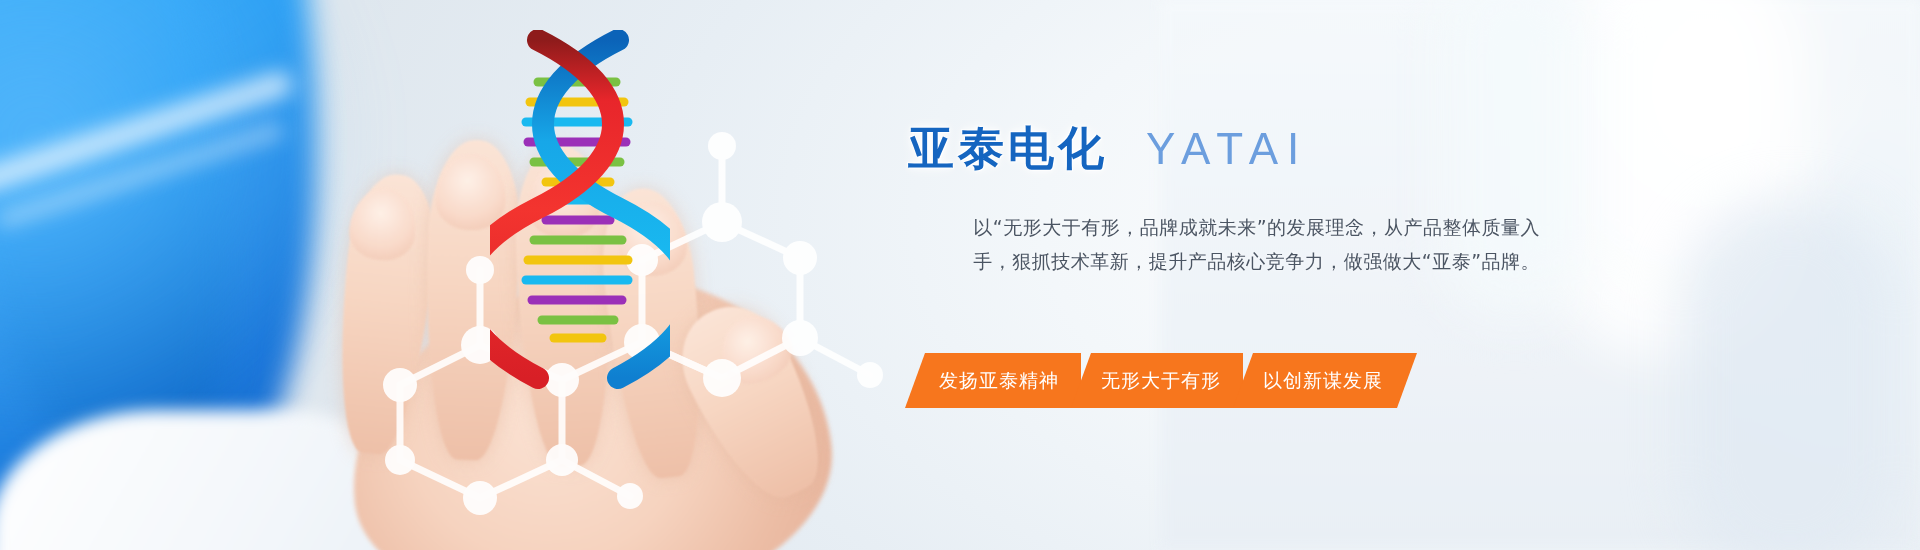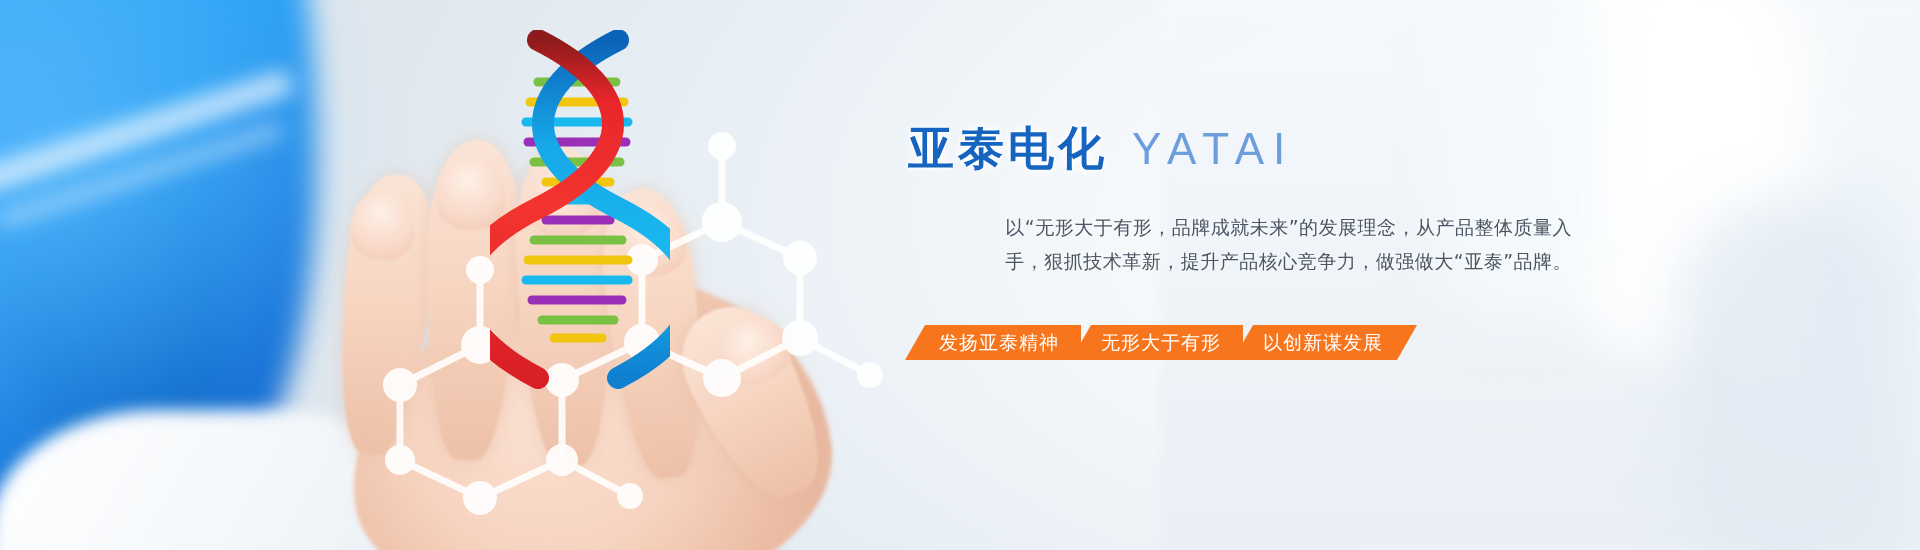--- a/index.html
+++ b/index.html
@@ -107,41 +107,41 @@
 
   
   .content{position:absolute;left:908px;top:118px;width:640px;text-align:right;}
   .title-row{display:flex;align-items:baseline;white-space:nowrap;}
   .title-cn{
     font-size:46px;font-weight:bold;color:#1565c0;letter-spacing:4px;
     text-shadow:0 0 7px #ffffff,0 0 14px #ffffff,1px 1px 0 #ffffff,-1px -1px 0 #ffffff;
     font-family:"DejaVu Sans","Liberation Sans",sans-serif;
   }
   .title-en{
-    font-size:44px;color:#6c9ede;letter-spacing:9px;margin-left:24px;font-weight:400;
+    font-size:44px;color:#6c9ede;letter-spacing:9px;margin-left:38px;font-weight:400;
     font-family:"Liberation Sans",sans-serif;
   }
   .desc{
     margin-top:30px;width:632px;
     font-size:19px;line-height:34px;color:#4b5563;letter-spacing:.5px;
     font-family:"DejaVu Sans","Liberation Sans",sans-serif;
     text-shadow:0 0 5px rgba(255,255,255,.95);
-    margin-left:32px;
   }
   .desc p{margin:0;}
 
   
   .slogans{
     position:absolute;left:905px;top:325px;height:47px;display:flex;
   }
   .slogan{
-    position:relative;height:35px;display:flex;align-items:center;justify-content:center;
+    position:relative;height:55px;display:flex;align-items:center;justify-content:center;
     background:#f7761d;color:#ffffff;font-size:19px;letter-spacing:1px;font-weight:500;
     font-family:"DejaVu Sans","Liberation Sans",sans-serif;
     padding:0 22px;
+    margin-top:28px;
   }
   .slogan.first{
     padding-left:34px;
     clip-path:polygon(20px 0,100% 0,100% 100%,0 100%);
   }
   .slogan.mid{
     margin-left:-10px;padding-left:30px;
     clip-path:polygon(20px 0,100% 0,100% 100%,0 100%);
   }
   .slogan.last{

